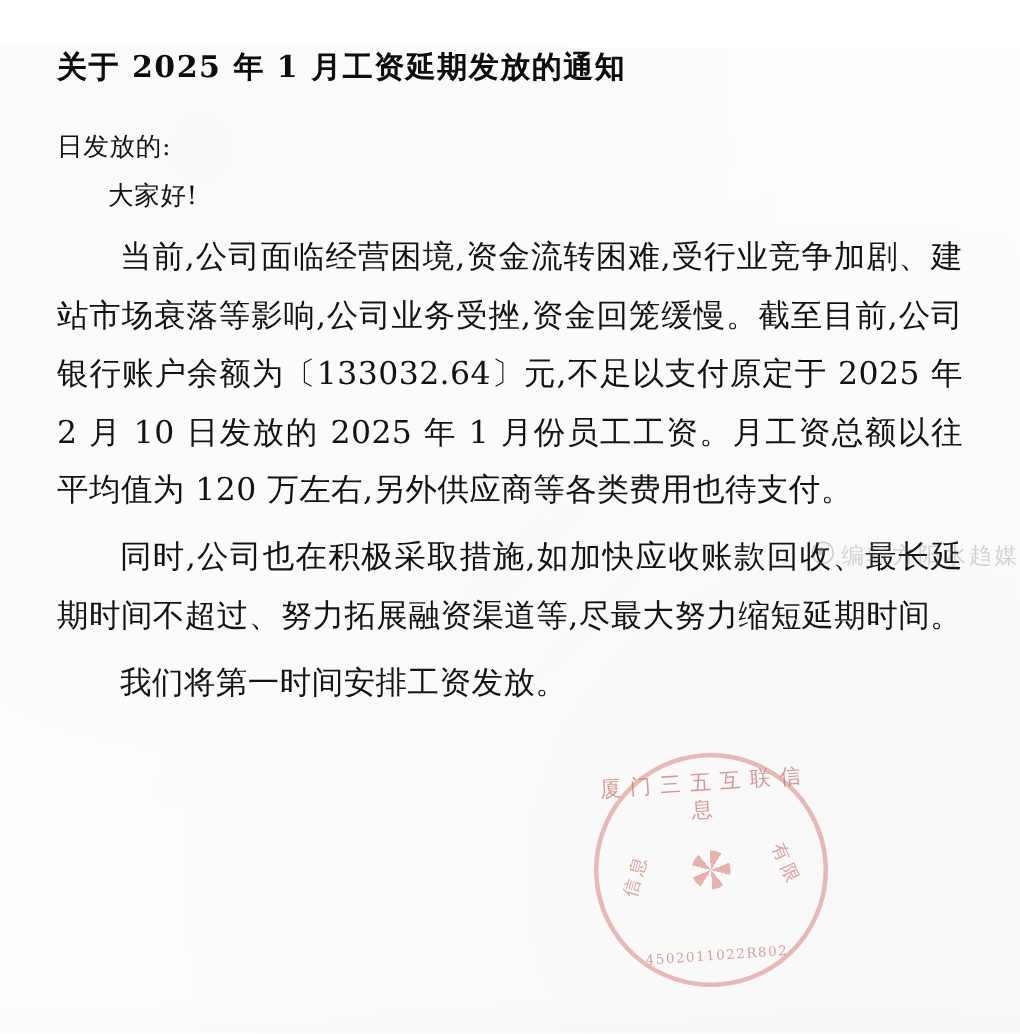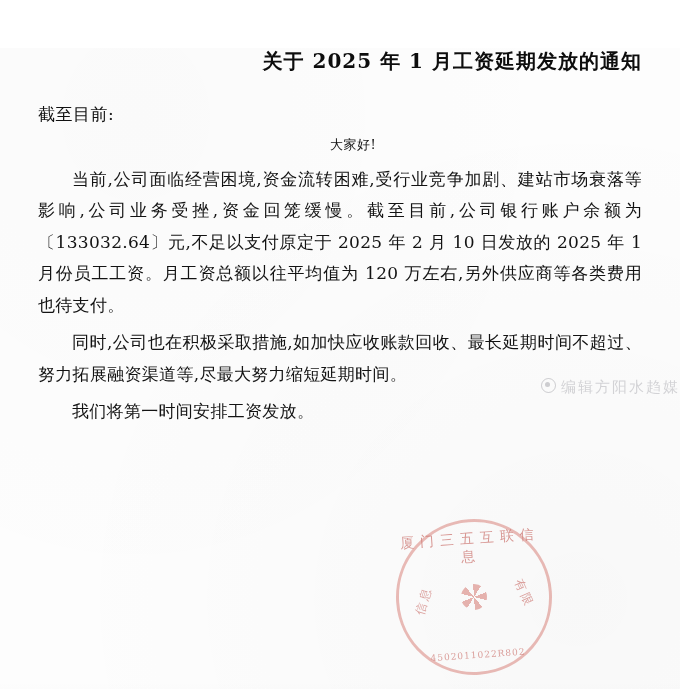--- a/index.html
+++ b/index.html
@@ -21,45 +21,44 @@
     height: 689px;
     background:
       radial-gradient(ellipse at 20% 10%, rgba(0,0,0,0.012), rgba(0,0,0,0) 60%),
       radial-gradient(ellipse at 85% 80%, rgba(0,0,0,0.018), rgba(0,0,0,0) 65%),
       #fdfdfd;
     box-sizing: border-box;
     padding: 0 38px;
   }
 
   .doc-title {
-    text-align: right;
+    text-align: left;
     font-size: 20px;
     font-weight: bold;
     letter-spacing: 1px;
-    margin-top: 48px;
+    margin-top: 31px;
     margin-bottom: 28px;
     color: #0d0d0d;
   }
 
   .salutation {
     font-size: 17px;
     margin: 18px 0 6px 0;
     letter-spacing: 0.5px;
   }
 
   .greeting {
-    font-size: 13px;
+    font-size: 17px;
     margin: 10px 0 10px 0;
     text-indent: 2em;
     letter-spacing: 0.5px;
-    text-align: center;
   }
 
   p.body-para {
-    font-size: 17px;
+    font-size: 21px;
     line-height: 1.85;
     margin: 6px 0;
     text-indent: 2em;
     text-align: justify;
     text-justify: inter-ideograph;
     letter-spacing: 0.3px;
     color: #131313;
   }
 
   .signature-block {
@@ -202,21 +201,21 @@
     z-index: 0;
   }
 </style>
 </head>
 <body>
 
 <div class="page">
 
   <div class="doc-title">关于 2025 年 1 月工资延期发放的通知</div>
 
-  <div class="salutation">截至目前:</div>
+  <div class="salutation">日发放的:</div>
 
   <div class="greeting">大家好!</div>
 
   <p class="body-para">当前,公司面临经营困境,资金流转困难,受行业竞争加剧、建站市场衰落等影响,公司业务受挫,资金回笼缓慢。截至目前,公司银行账户余额为〔133032.64〕元,不足以支付原定于 2025 年 2 月 10 日发放的 2025 年 1 月份员工工资。月工资总额以往平均值为 120 万左右,另外供应商等各类费用也待支付。</p>
 
 
   <p class="body-para">同时,公司也在积极采取措施,如加快应收账款回收、最长延期时间不超过、努力拓展融资渠道等,尽最大努力缩短延期时间。</p>
 
   <p class="body-para">我们将第一时间安排工资发放。</p>
 

